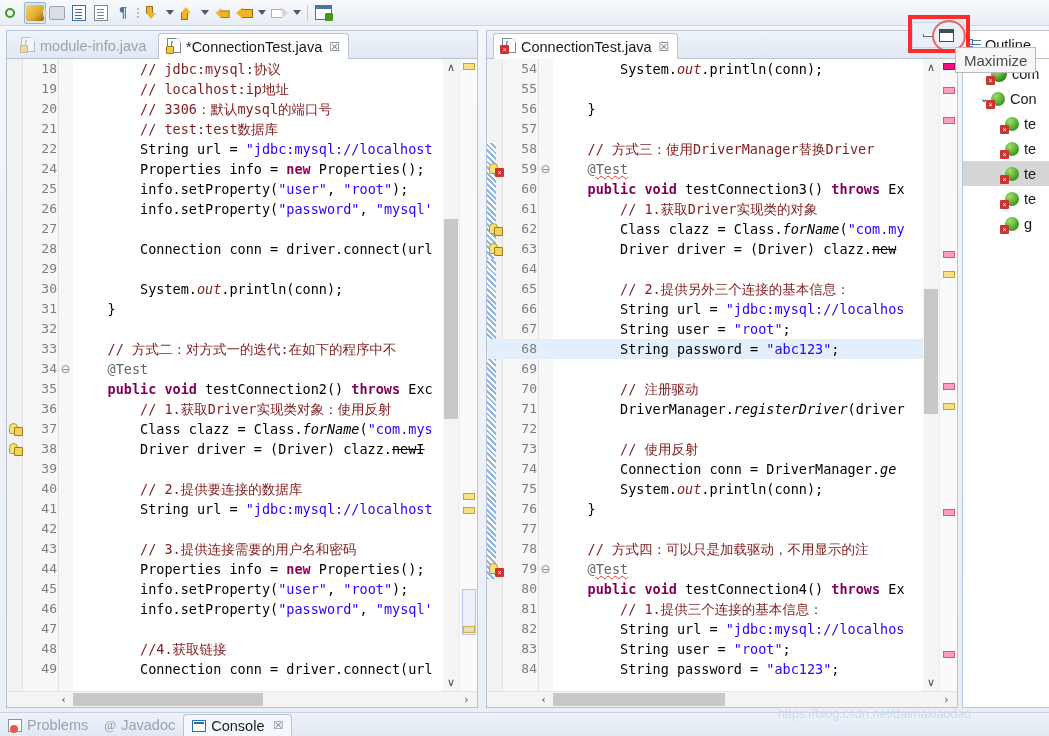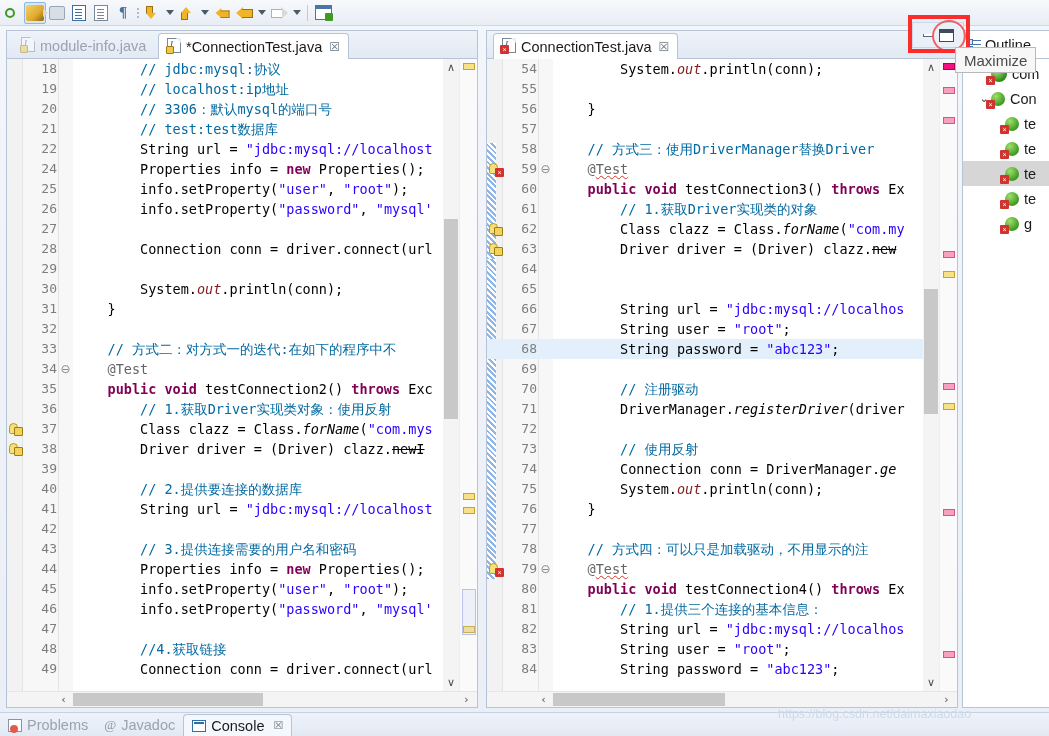--- a/index.html
+++ b/index.html
@@ -164,21 +164,21 @@
   .mk { position: absolute; left: 2px; top: 3px; width: 14px; height: 14px; }
   .mk-bulb {
     position:absolute; left:0; top:1px; width:9px;height:11px;
     background:#f6e07a; border:1px solid #b99a17;
     border-radius:5px 5px 2px 2px;
   }
 
   
   .kw  { color: #7f0055; font-weight: bold; }
   .str { color: #2a00ff; }
-  .cmt { color: #0369a1; }
+  .cmt { color: #7f1d1d; }
   .anno{ color: #646464; }
   .stat{ color: #7f1d1d; font-style: italic; font-weight: normal; }
   .mstat { color: #000000; font-style: italic; }
   .pl  { color: #000000; }
   .sq  { text-decoration-style: wavy;
          text-decoration-color: #e8a33d; text-decoration-thickness: 1px; }
   .sq-r{ text-decoration: underline; text-decoration-style: wavy;
          text-decoration-color: #d8372f; text-decoration-thickness: 1px; }
   .strike { text-decoration: line-through; }
 
@@ -542,21 +542,21 @@
           <div class="line"><span class="ln">55</span><span class="fold"></span><span class="src"><span class="pl"></span></span></div>
           <div class="line"><span class="ln">56</span><span class="fold"></span><span class="src"><span class="pl">    }</span></span></div>
           <div class="line"><span class="ln">57</span><span class="fold"></span><span class="src"><span class="pl"></span></span></div>
           <div class="line"><span class="ln">58</span><span class="fold"></span><span class="src"><span class="cmt">    // 方式三：使用DriverManager替换Driver</span></span></div>
           <div class="line"><span class="mk"><span class="mk-bulb"></span><span style="position:absolute;right:-1px;bottom:-1px;width:9px;height:9px;background:#d1342f;border-radius:1px;color:#fff;font-size:7px;line-height:9px;text-align:center;font-family:'Liberation Sans',sans-serif;">×</span></span><span class="ln">59</span><span class="fold">⊖</span><span class="src"><span class="anno">    @</span><span class="anno sq-r">Test</span></span></div>
           <div class="line"><span class="ln">60</span><span class="fold"></span><span class="src"><span class="kw">    public void </span><span class="pl">testConnection3() </span><span class="kw">throws </span><span class="pl">Ex</span></span></div>
           <div class="line"><span class="ln">61</span><span class="fold"></span><span class="src"><span class="cmt">        // 1.获取Driver实现类的对象</span></span></div>
           <div class="line"><span class="mk"><span class="mk-bulb"></span><span style="position:absolute;right:0;bottom:0;width:9px;height:9px;background:#f3d25b;border:1px solid #9c7b14;border-radius:1px;"></span></span><span class="ln">62</span><span class="fold"></span><span class="src"><span class="pl sq">        Class</span><span class="pl"> clazz = Class.</span><span class="mstat">forName</span><span class="pl">(</span><span class="str">"com.my</span></span></div>
           <div class="line"><span class="mk"><span class="mk-bulb"></span><span style="position:absolute;right:0;bottom:0;width:9px;height:9px;background:#f3d25b;border:1px solid #9c7b14;border-radius:1px;"></span></span><span class="ln">63</span><span class="fold"></span><span class="src"><span class="pl">        Driver driver = (Driver) clazz.</span><span class="pl strike sq">new</span></span></div>
           <div class="line"><span class="ln">64</span><span class="fold"></span><span class="src"><span class="pl"></span></span></div>
-          <div class="line"><span class="ln">65</span><span class="fold"></span></div>
+          <div class="line"><span class="ln">65</span><span class="fold"></span><span class="src"><span class="cmt">        // 2.提供另外三个连接的基本信息：</span></span></div>
           <div class="line"><span class="ln">66</span><span class="fold"></span><span class="src"><span class="pl">        String url = </span><span class="str">"jdbc:mysql://localhos</span></span></div>
           <div class="line"><span class="ln">67</span><span class="fold"></span><span class="src"><span class="pl">        String user = </span><span class="str">"root"</span><span class="pl">;</span></span></div>
           <div class="line hl"><span class="ln">68</span><span class="fold"></span><span class="src"><span class="pl">        String password = </span><span class="str">"abc123"</span><span class="pl">;</span></span></div>
           <div class="line"><span class="ln">69</span><span class="fold"></span><span class="src"><span class="pl"></span></span></div>
           <div class="line"><span class="ln">70</span><span class="fold"></span><span class="src"><span class="cmt">        // 注册驱动</span></span></div>
           <div class="line"><span class="ln">71</span><span class="fold"></span><span class="src"><span class="pl">        DriverManager.</span><span class="mstat">registerDriver</span><span class="pl">(driver</span></span></div>
           <div class="line"><span class="ln">72</span><span class="fold"></span><span class="src"><span class="pl"></span></span></div>
           <div class="line"><span class="ln">73</span><span class="fold"></span><span class="src"><span class="cmt">        // 使用反射</span></span></div>
           <div class="line"><span class="ln">74</span><span class="fold"></span><span class="src"><span class="pl">        Connection conn = DriverManager.</span><span class="mstat">ge</span></span></div>
           <div class="line"><span class="ln">75</span><span class="fold"></span><span class="src"><span class="pl">        System.</span><span class="stat">out</span><span class="pl">.println(conn);</span></span></div>

